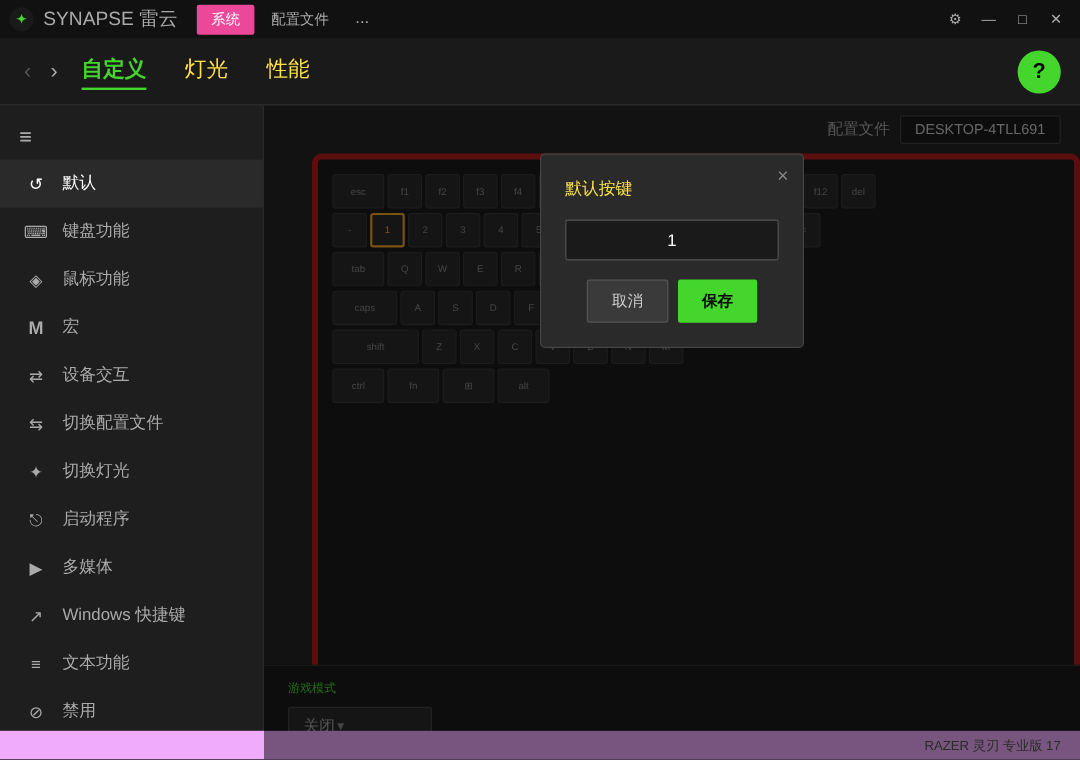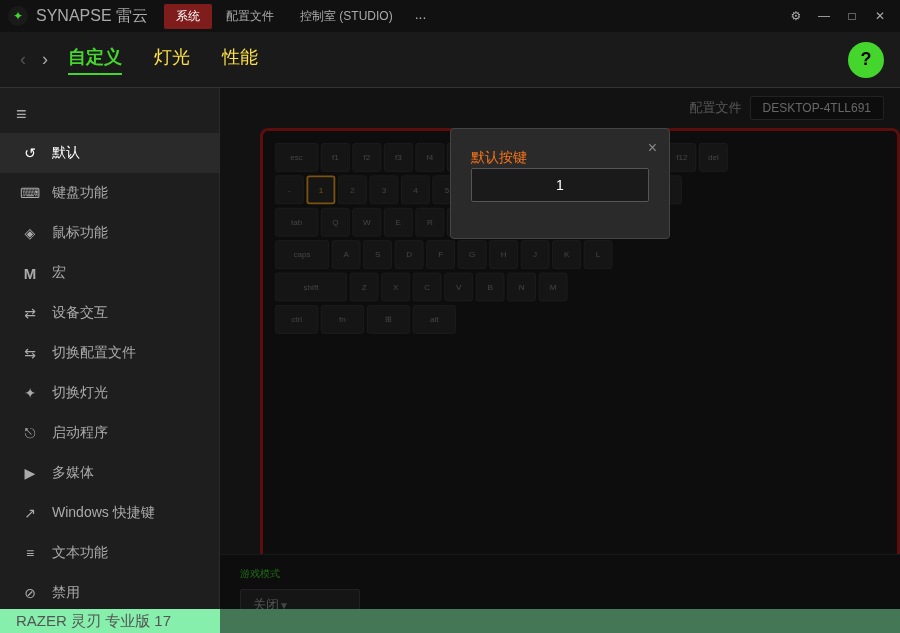--- a/index.html
+++ b/index.html
@@ -45,21 +45,21 @@
     }
     .nav-tab {
       color: #aaa;
       font-size: 12px;
       padding: 4px 12px;
       cursor: pointer;
       border-radius: 2px;
     }
     .nav-tab.active {
       color: #fff;
-      background: #7f1d1d;
+      background: #ec4899;
     }
     .title-more {
       color: #aaa;
       font-size: 14px;
       padding: 2px 8px;
       cursor: pointer;
     }
     .title-controls {
       margin-left: auto;
       display: flex;
@@ -200,21 +200,21 @@
     
     .keyboard-area {
       position: absolute;
       top: 40px;
       left: 40px;
       right: 0;
       bottom: 50px;
     }
     .keyboard-bg {
       background: #1a1a1a;
-      border: 3px solid #b91c1c;
+      border: 5px solid #b91c1c;
       border-radius: 8px;
       padding: 12px;
       width: 100%;
       height: 100%;
     }
 
     
     .kbd-rows {
       display: flex;
       flex-direction: column;
@@ -298,26 +298,26 @@
     }
     .chevron-down { font-size: 10px; color: #888; }
 
     
     .footer {
       position: absolute;
       bottom: 0;
       left: 0;
       right: 0;
       height: 24px;
-      background: #86efac;
-      display: flex;
-      align-items: center;
-      justify-content: flex-start;
+      background: #f0abfc;
+      display: flex;
+      align-items: center;
+      justify-content: flex-end;
       padding: 0 16px;
-      font-size: 15px;
+      font-size: 11px;
       color: #555;
     }
 
     
     .modal-overlay {
       position: absolute;
       top: 0; left: 0; right: 0; bottom: 0;
       background: rgba(0,0,0,0.5);
       display: flex;
       align-items: flex-start;
@@ -336,22 +336,22 @@
     .modal-close {
       position: absolute;
       top: 10px;
       right: 12px;
       color: #888;
       font-size: 16px;
       cursor: pointer;
     }
     .modal-title {
       font-size: 14px;
-      color: #f97316;
-      margin-bottom: 1px;
+      color: #fde047;
+      margin-bottom: 16px;
     }
     .modal-input {
       width: 100%;
       background: #1a1a1a;
       border: 1px solid #555;
       color: #fff;
       padding: 8px 12px;
       font-size: 14px;
       border-radius: 2px;
       margin-bottom: 16px;
@@ -386,21 +386,20 @@
 <body>
 
 <div id="title-bar">
   <div class="logo">
     <span>✦</span>
   </div>
   <span class="app-name">SYNAPSE 雷云</span>
   <div class="nav-tabs">
     <div class="nav-tab active">系统</div>
     <div class="nav-tab">配置文件</div>
-    <div class="nav-tab">控制室 (STUDIO)</div>
     <div class="title-more">...</div>
   </div>
   <div class="title-controls">
     <div class="title-ctrl">⚙</div>
     <div class="title-ctrl">—</div>
     <div class="title-ctrl">□</div>
     <div class="title-ctrl close">✕</div>
   </div>
 </div>
 
@@ -573,20 +572,24 @@
           <span class="chevron-down">▼</span>
         </div>
       </div>
     </div>
 
     <div class="modal-overlay">
       <div class="modal">
         <span class="modal-close">×</span>
         <div class="modal-title">默认按键</div>
         <input class="modal-input" type="text" value="1" style="">
+        <div class="modal-buttons">
+          <button class="btn-cancel">取消</button>
+          <button class="btn-save">保存</button>
+        </div>
       </div>
     </div>
   </div>
 </div>
 
 <div class="footer">
   <span>RAZER 灵刃 专业版 17</span>
 </div>
 
 </body></html>

